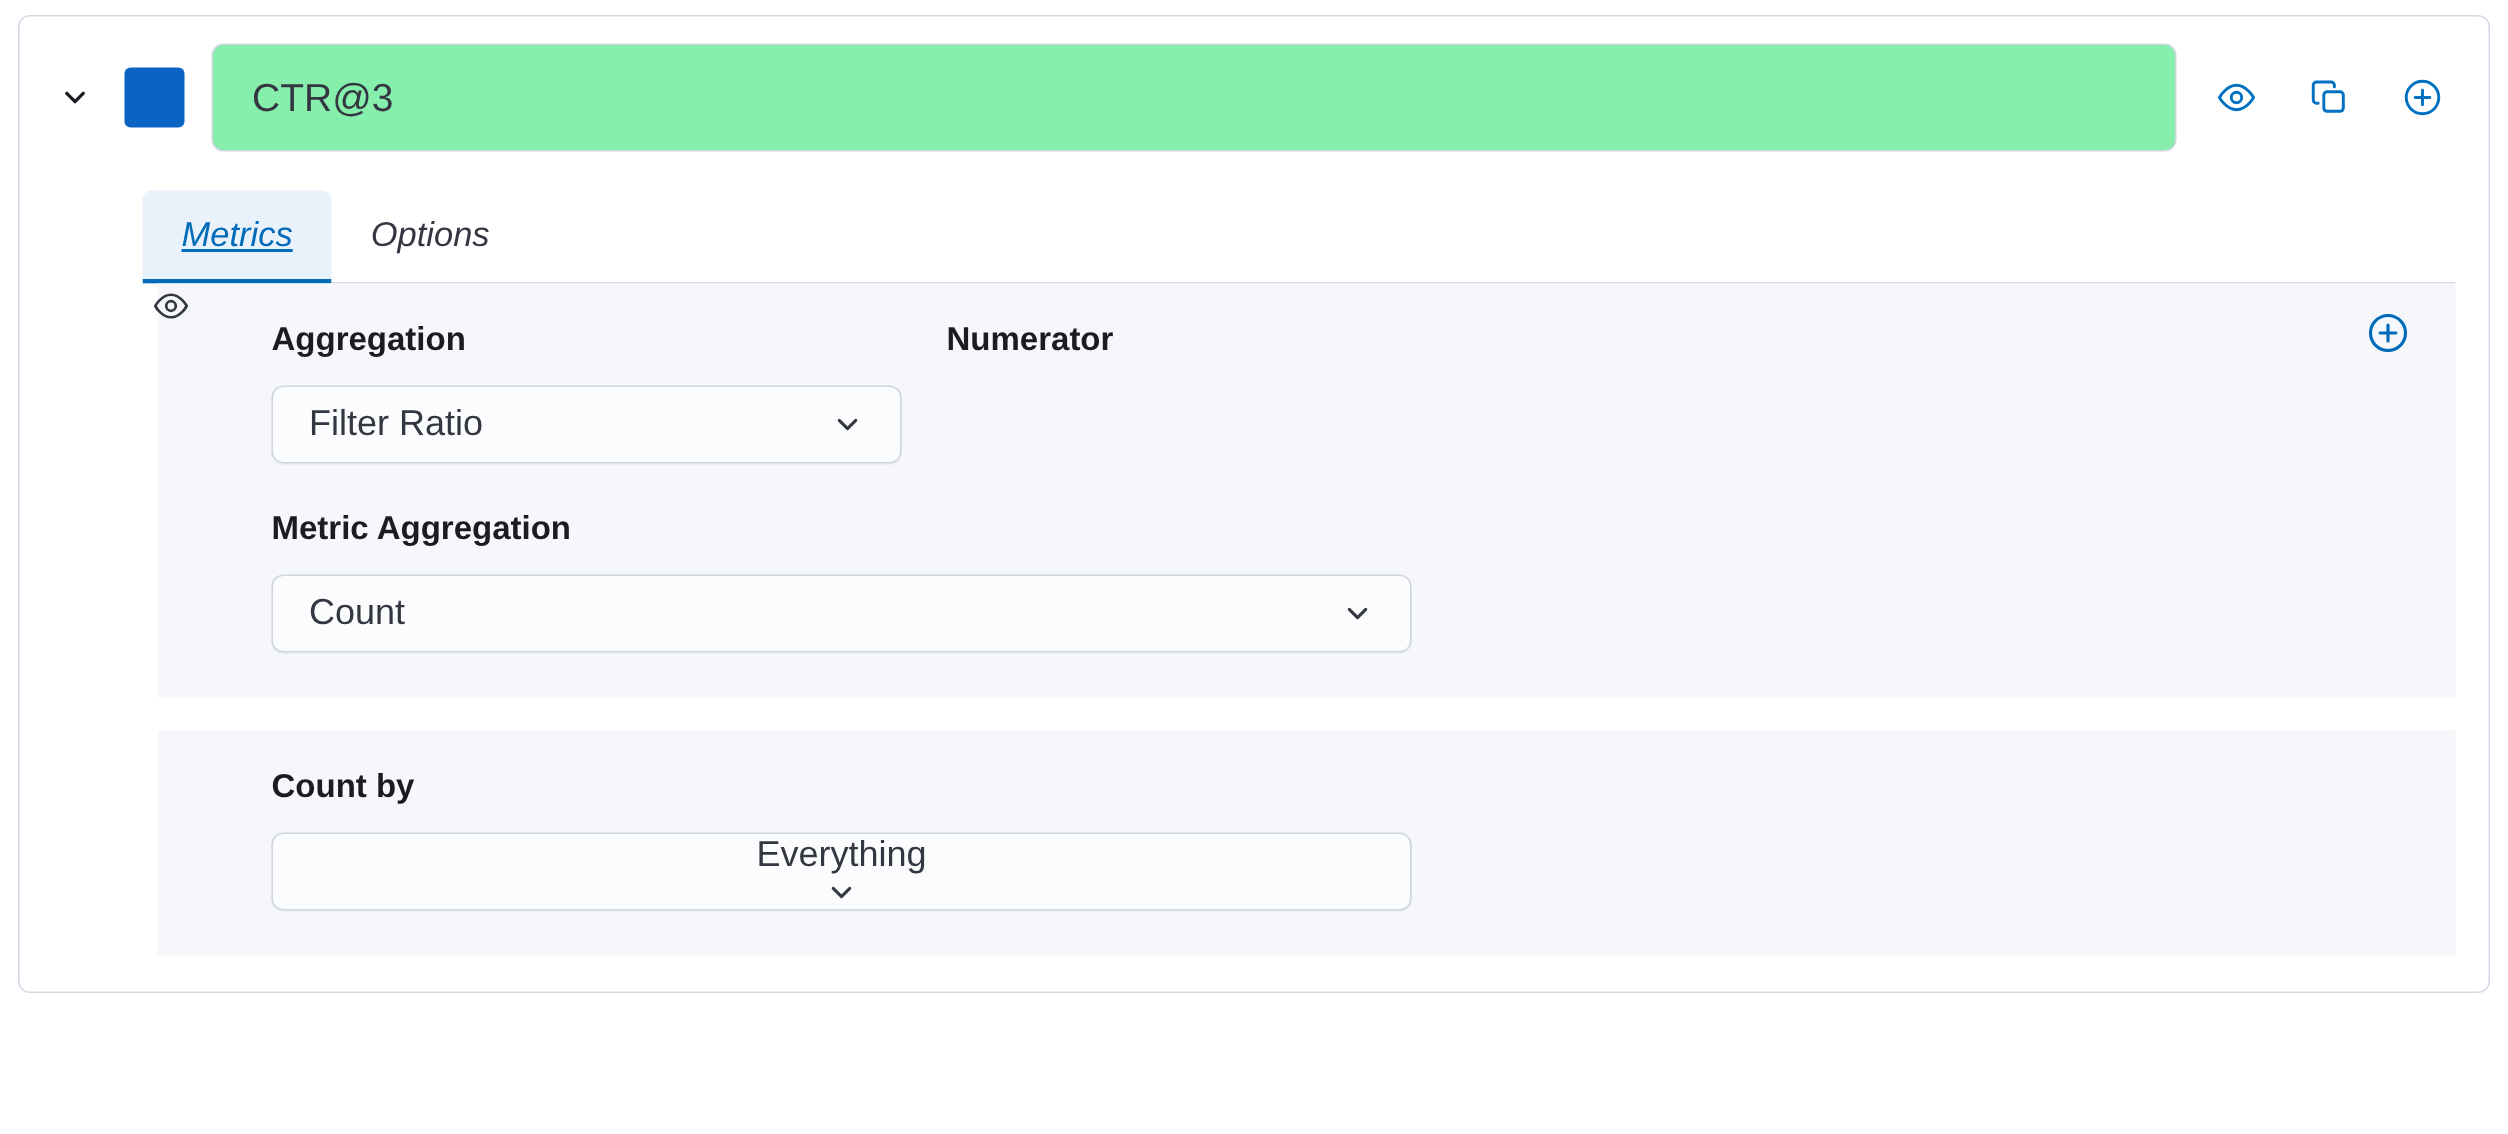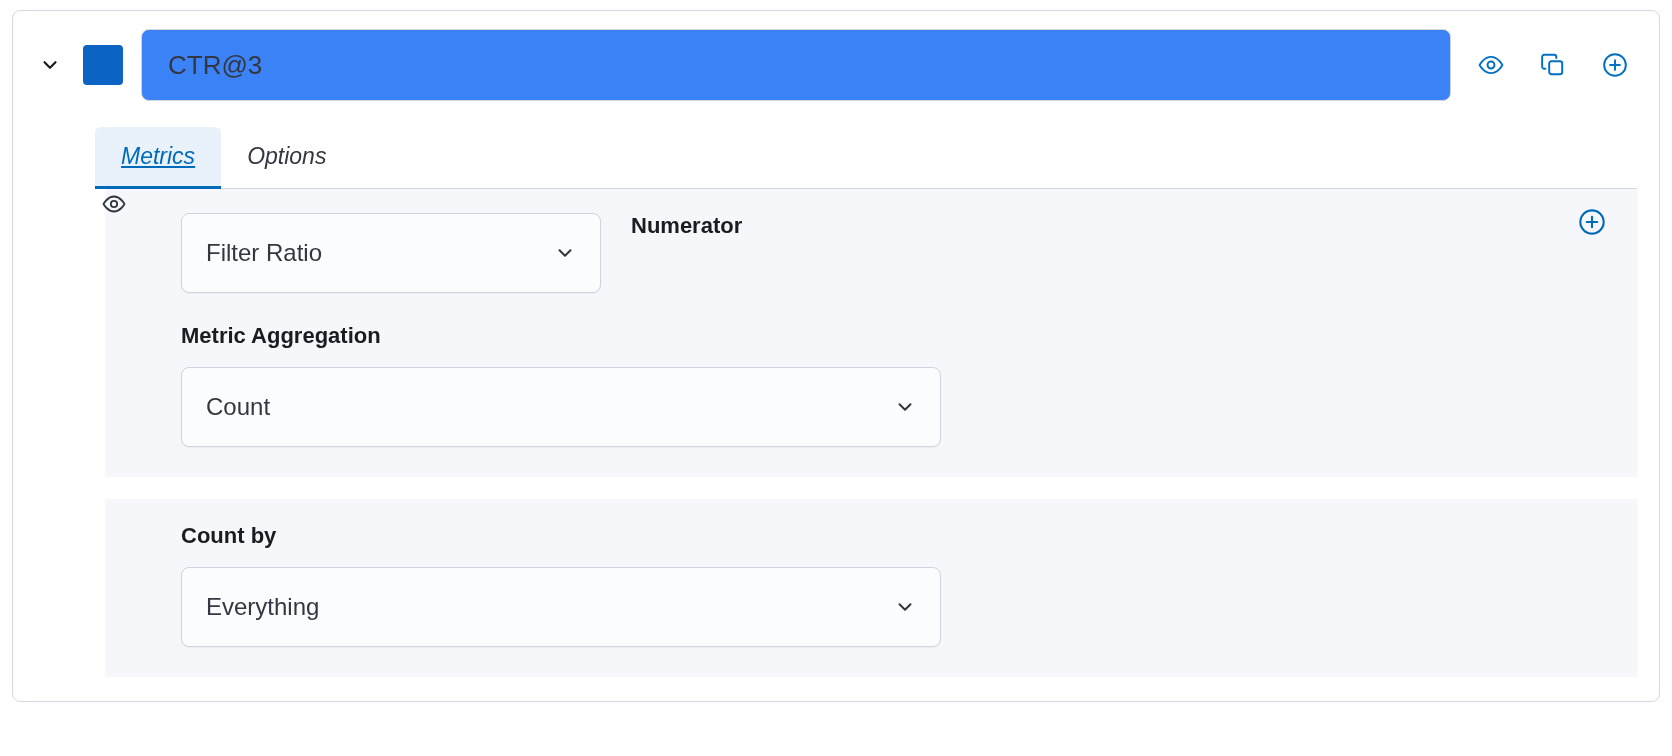--- a/index.html
+++ b/index.html
@@ -30,21 +30,21 @@
   }
   .color-swatch {
     width: 40px; height: 40px;
     border-radius: 4px;
     background: #0b64c4;
   }
   .title-input {
     flex: 1;
     height: 72px;
     border: 1px solid #d0d5de;
-    background: #3b82f6;
+    background: #86efac;
     border-radius: 8px;
     padding: 0 26px;
     font-size: 26px;
     color: #343741;
     outline: none;
   }
   .icon-btn {
     width: 44px; height: 44px;
     display: flex; align-items: center; justify-content: center;
     color: #0071c2;
@@ -105,41 +105,41 @@
     right: 30px;
     top: 18px;
     color: #006bb8;
     cursor: pointer;
     width: 30px; height: 30px;
     display:flex;align-items:center;justify-content:center;
   }
   .plus-right svg { width: 28px; height: 28px; }
 
   .select-box, .text-box {
-    height: 80px;
+    height: 52px;
     background: #fbfcfd;
     border: 1px solid #cfd4de;
     border-radius: 8px;
     display: flex;
     align-items: center;
     padding: 0 24px;
     font-size: 24px;
     color: #343741;
     box-shadow: 0 1px 1px rgba(0,0,0,0.04);
   }
   .select-box { justify-content: space-between; cursor: pointer; }
   .select-box .chev { color: #343741; display:flex; }
   .select-box .chev svg { width:22px; height:22px; }
 
   .section .inner-pad { padding-left: 46px; }
 
   .metric-agg { margin-top: 30px; padding-left: 46px; }
   .metric-agg .select-box { max-width: 760px; }
 
-  .groupby .select-box { max-width: 760px; }
+  .groupby .select-box { max-width: 760px; flex-direction: column; }
 
   .first-row-wrap { padding-left: 46px; display:flex; gap:30px; padding-right: 60px; }
   .first-row-wrap .col:nth-child(1){ max-width:420px; flex:0 0 420px;}
   .first-row-wrap .col:nth-child(2){ flex:1; }
   .first-row-wrap .col:nth-child(3){ flex:1; }
 </style>
 </head>
 <body>
 
 <div class="panel">
@@ -188,20 +188,21 @@
     <div class="plus-right">
       <svg viewBox="0 0 24 24" fill="none" stroke="currentColor" stroke-width="1.8" stroke-linecap="round" stroke-linejoin="round">
           <circle cx="12" cy="12" r="10"></circle>
           <line x1="12" y1="7.5" x2="12" y2="16.5"></line>
           <line x1="7.5" y1="12" x2="16.5" y2="12"></line>
         </svg>
     </div>
 
     <div class="first-row-wrap">
       <div class="col">
+        <div class="col-label">Aggregation</div>
         <div class="select-box">
           <span>Filter Ratio</span>
           <span class="chev">
               <svg viewBox="0 0 24 24" fill="none" stroke="currentColor" stroke-width="2.2" stroke-linecap="round" stroke-linejoin="round">
                 <polyline points="6 9 12 15 18 9"></polyline>
               </svg>
             </span>
         </div>
       </div>
       <div class="col">

